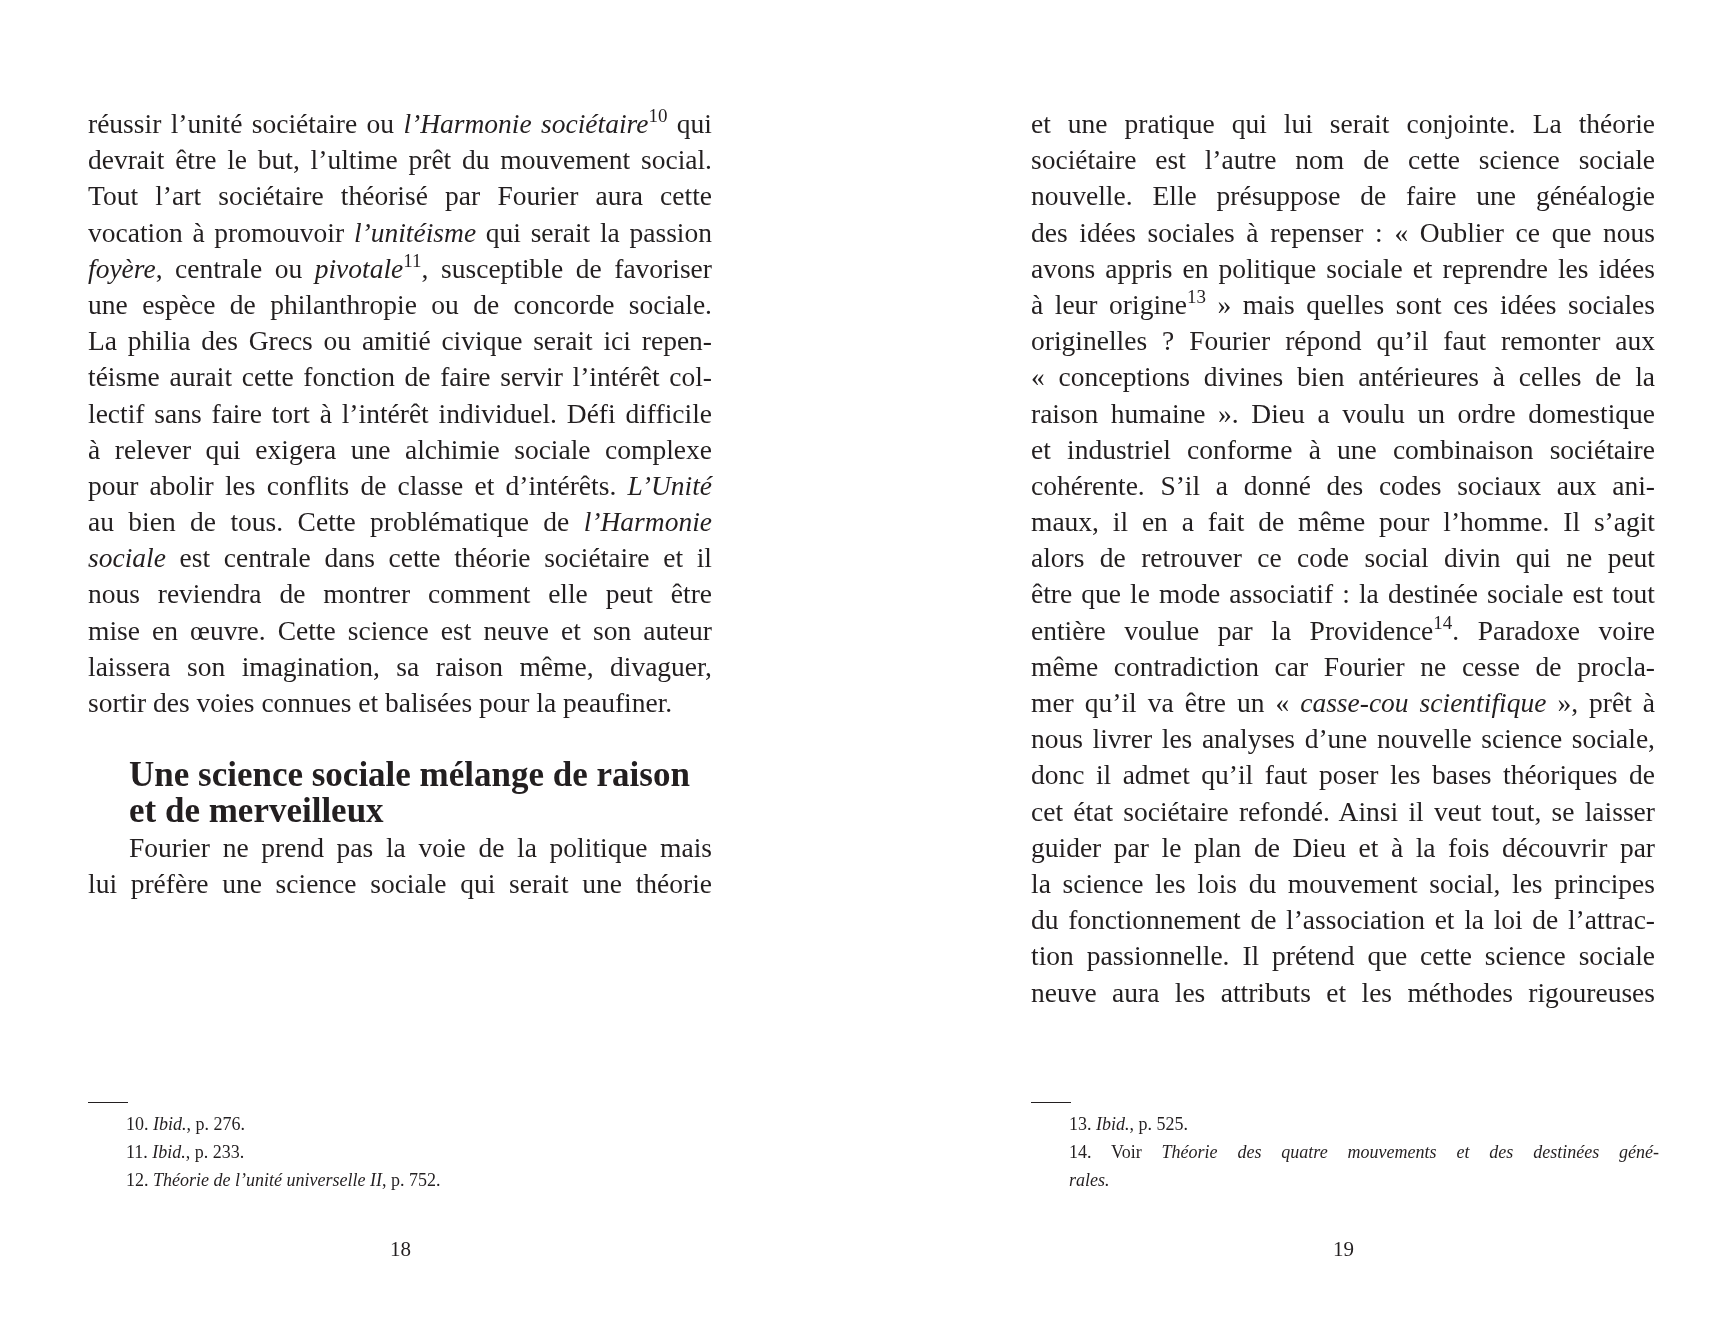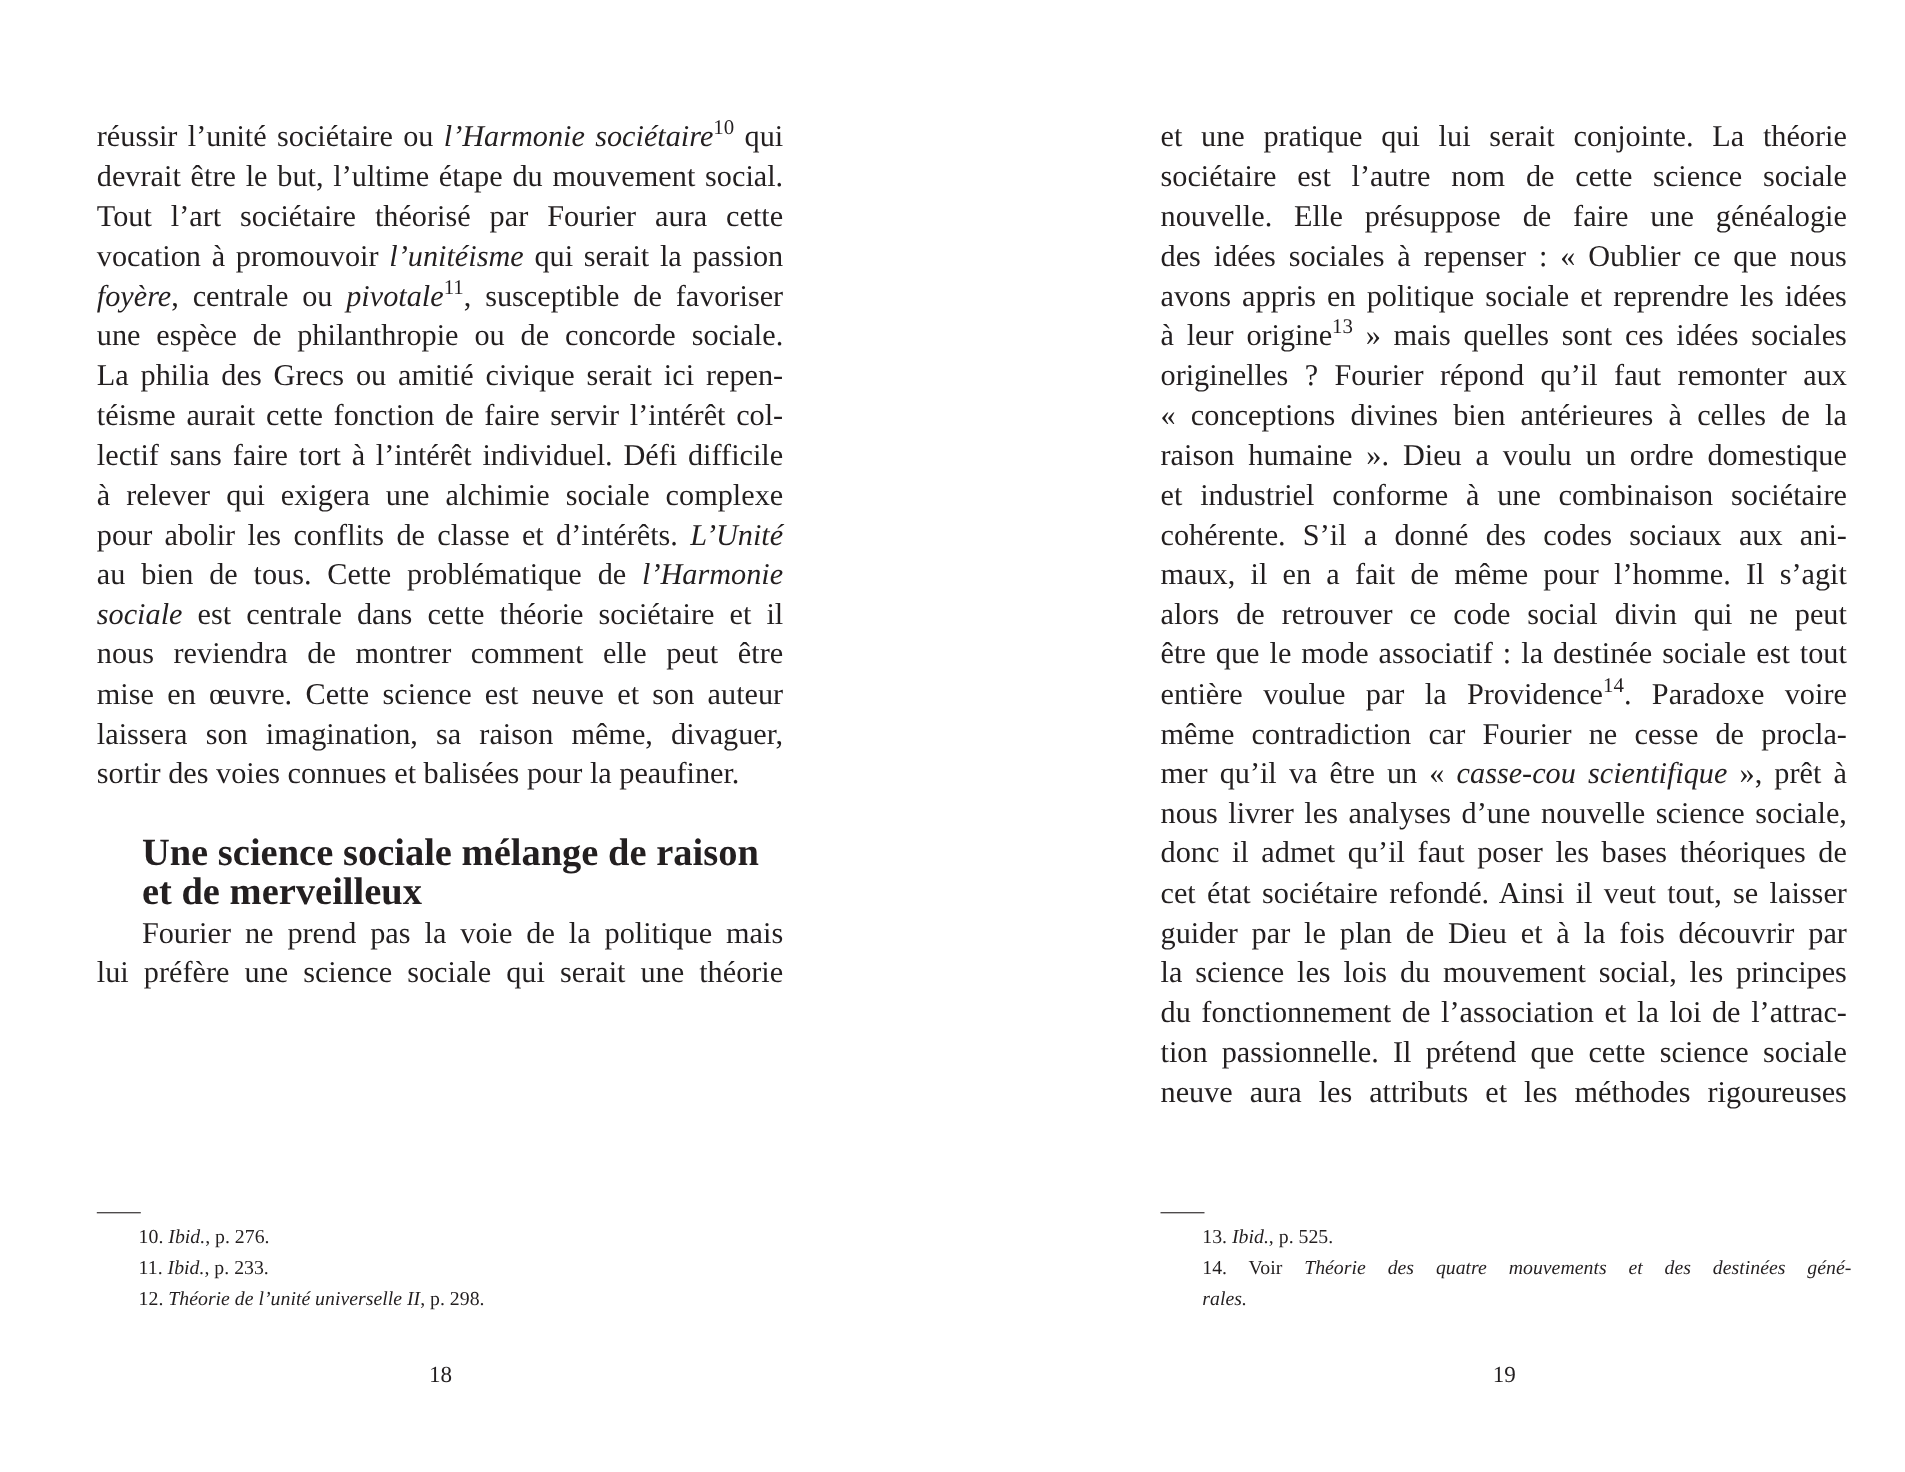--- a/index.html
+++ b/index.html
@@ -1,20 +1,20 @@
 <!DOCTYPE html>
 <html><head>
 <meta charset="utf-8">
 <style>
   html, body { margin: 0; padding: 0; background: #ffffff; }
   body { width: 1732px; height: 1338px; position: relative; overflow: hidden;
          font-family: "Liberation Serif", "DejaVu Serif", serif; color: #231f20; }
   .page { position: absolute; top: 0; height: 1338px; }
   .page.left  { left: 88px;  width: 624px; }
-  .page.right { left: 1055px; width: 624px; }
+  .page.right { left: 1031px; width: 624px; }
   .body-text { position: absolute; top: 106px; left: 0; width: 100%; }
   .line { display: block; height: 36.2px; line-height: 36.2px; font-size: 27.5px;
           text-align: justify; text-align-last: justify; white-space: nowrap; }
   .line.last { text-align-last: left; }
   .line.indent { padding-left: 41px; }
   .line .it { font-style: italic; }
   .line sup { font-size: 19px; line-height: 0; vertical-align: 11px; }
   .heading { display: block; font-weight: bold; font-size: 35px; line-height: 36.2px;
              padding-left: 41px; height: 36.2px; white-space: nowrap; }
   .gap { height: 36px; }
@@ -26,21 +26,21 @@
   .page.left .folio { left: 302px; }
   .page.right .folio { left: 302px; }
 </style>
 </head>
 <body>
 
 <div class="page left">
   <div class="body-text">
     <div id="left-lines">
         <div class="line"><span>réussir l’unité sociétaire ou </span><span class="it">l’Harmonie sociétaire</span><sup>10</sup><span> qui</span></div>
-        <div class="line"><span>devrait être le but, l’ultime étape du mouvement social.</span></div>
+        <div class="line"><span>devrait être le but, l’ultime prêt du mouvement social.</span></div>
         <div class="line"><span>Tout l’art sociétaire théorisé par Fourier aura cette</span></div>
         <div class="line"><span>vocation à promouvoir </span><span class="it">l’unitéisme</span><span> qui serait la passion</span></div>
         <div class="line"><span class="it">foyère</span><span>, centrale ou </span><span class="it">pivotale</span><sup>11</sup><span>, susceptible de favoriser</span></div>
         <div class="line"><span>une espèce de philanthropie ou de concorde sociale.</span></div>
         <div class="line"><span>La philia des Grecs ou amitié civique serait ici repen-</span></div>
         <div class="line"><span>téisme aurait cette fonction de faire servir l’intérêt col-</span></div>
         <div class="line"><span>lectif sans faire tort à l’intérêt individuel. Défi difficile</span></div>
         <div class="line"><span>à relever qui exigera une alchimie sociale complexe</span></div>
         <div class="line"><span>pour abolir les conflits de classe et d’intérêts. </span><span class="it">L’Unité</span></div>
         <div class="line"><span>au bien de tous. Cette problématique de </span><span class="it">l’Harmonie</span></div>
@@ -57,21 +57,21 @@
     </div>
     <div id="left-after-lines">
         <div class="line indent"><span>Fourier ne prend pas la voie de la politique mais</span></div>
         <div class="line"><span>lui préfère une science sociale qui serait une théorie</span></div>
       </div>
   </div>
   <div class="rule"></div>
   <div class="notes" id="left-notes">
       <div class="note"><span>10. </span><span class="it">Ibid.</span><span>, p. 276.</span></div>
       <div class="note"><span>11. </span><span class="it">Ibid.</span><span>, p. 233.</span></div>
-      <div class="note"><span>12. </span><span class="it">Théorie de l’unité universelle II</span><span>, p. 298.</span></div>
+      <div class="note"><span>12. </span><span class="it">Théorie de l’unité universelle II</span><span>, p. 752.</span></div>
     </div>
   <div class="folio">18</div>
 </div>
 
 <div class="page right">
   <div class="body-text">
     <div id="right-lines">
         <div class="line"><span>et une pratique qui lui serait conjointe. La théorie</span></div>
         <div class="line"><span>sociétaire est l’autre nom de cette science sociale</span></div>
         <div class="line"><span>nouvelle. Elle présuppose de faire une généalogie</span></div>

